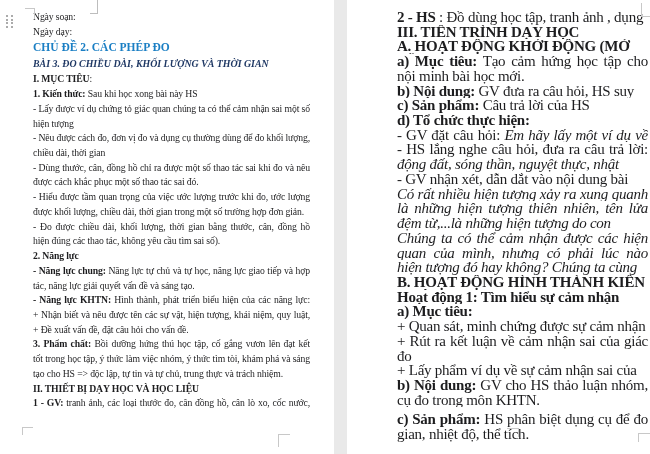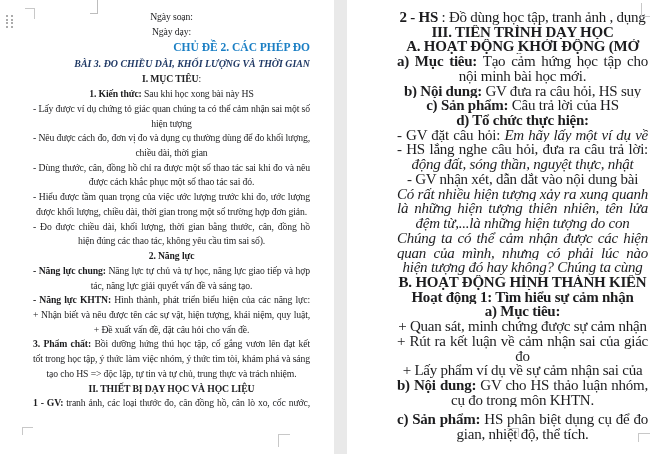--- a/index.html
+++ b/index.html
@@ -12,23 +12,23 @@
   .page{background:#ffffff;box-sizing:border-box;}
   .page-left{
     width:334px;padding:10px 24px 0 33px;
     font-size:9.7px;letter-spacing:-0.12px;
   }
   .gutter{width:13px;background:#e9e9e9;}
   .page-right{
     flex:1;padding:10px 2px 0 50px;
     font-size:15px;letter-spacing:-0.24px;
   }
-  .line{height:14.72px;line-height:14.72px;overflow:hidden;white-space:normal;text-align:center;}
+  .line{height:14.72px;line-height:14.72px;overflow:hidden;white-space:normal;}
   .just{text-align:justify;text-align-last:justify;}
-  .center{text-align:right;}
+  .center{text-align:left;}
   .gap-top{margin-top:5px;}
   .chapter{height:17px;line-height:17px;font-size:11.5px;font-weight:bold;letter-spacing:0;}
   .lesson{height:16px;line-height:16px;font-size:9.9px;font-weight:bold;font-style:italic;letter-spacing:0;}
   .b{font-weight:bold;}
   .i{font-style:italic;}
   
   .drag-handle{
     position:absolute;left:6px;top:15px;width:8px;
     display:grid;grid-template-columns:repeat(2,1fr);gap:1.6px;
   }

